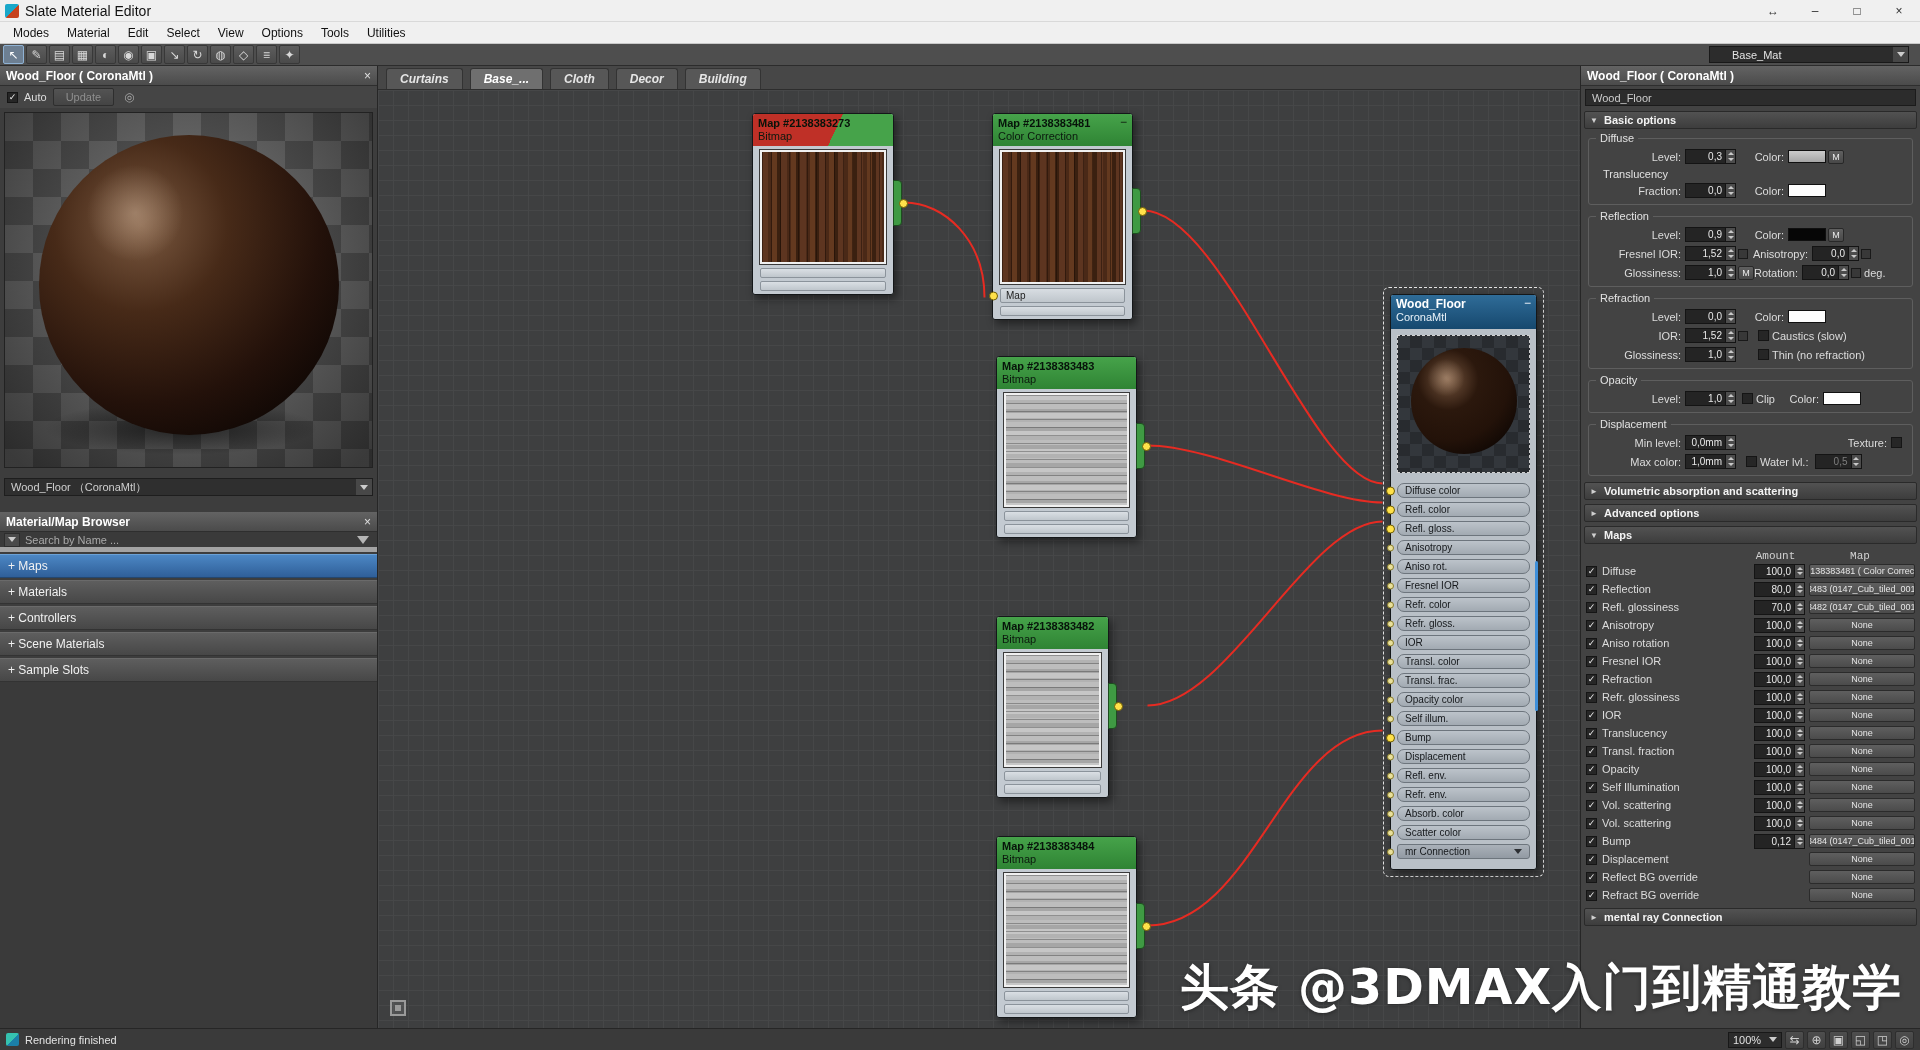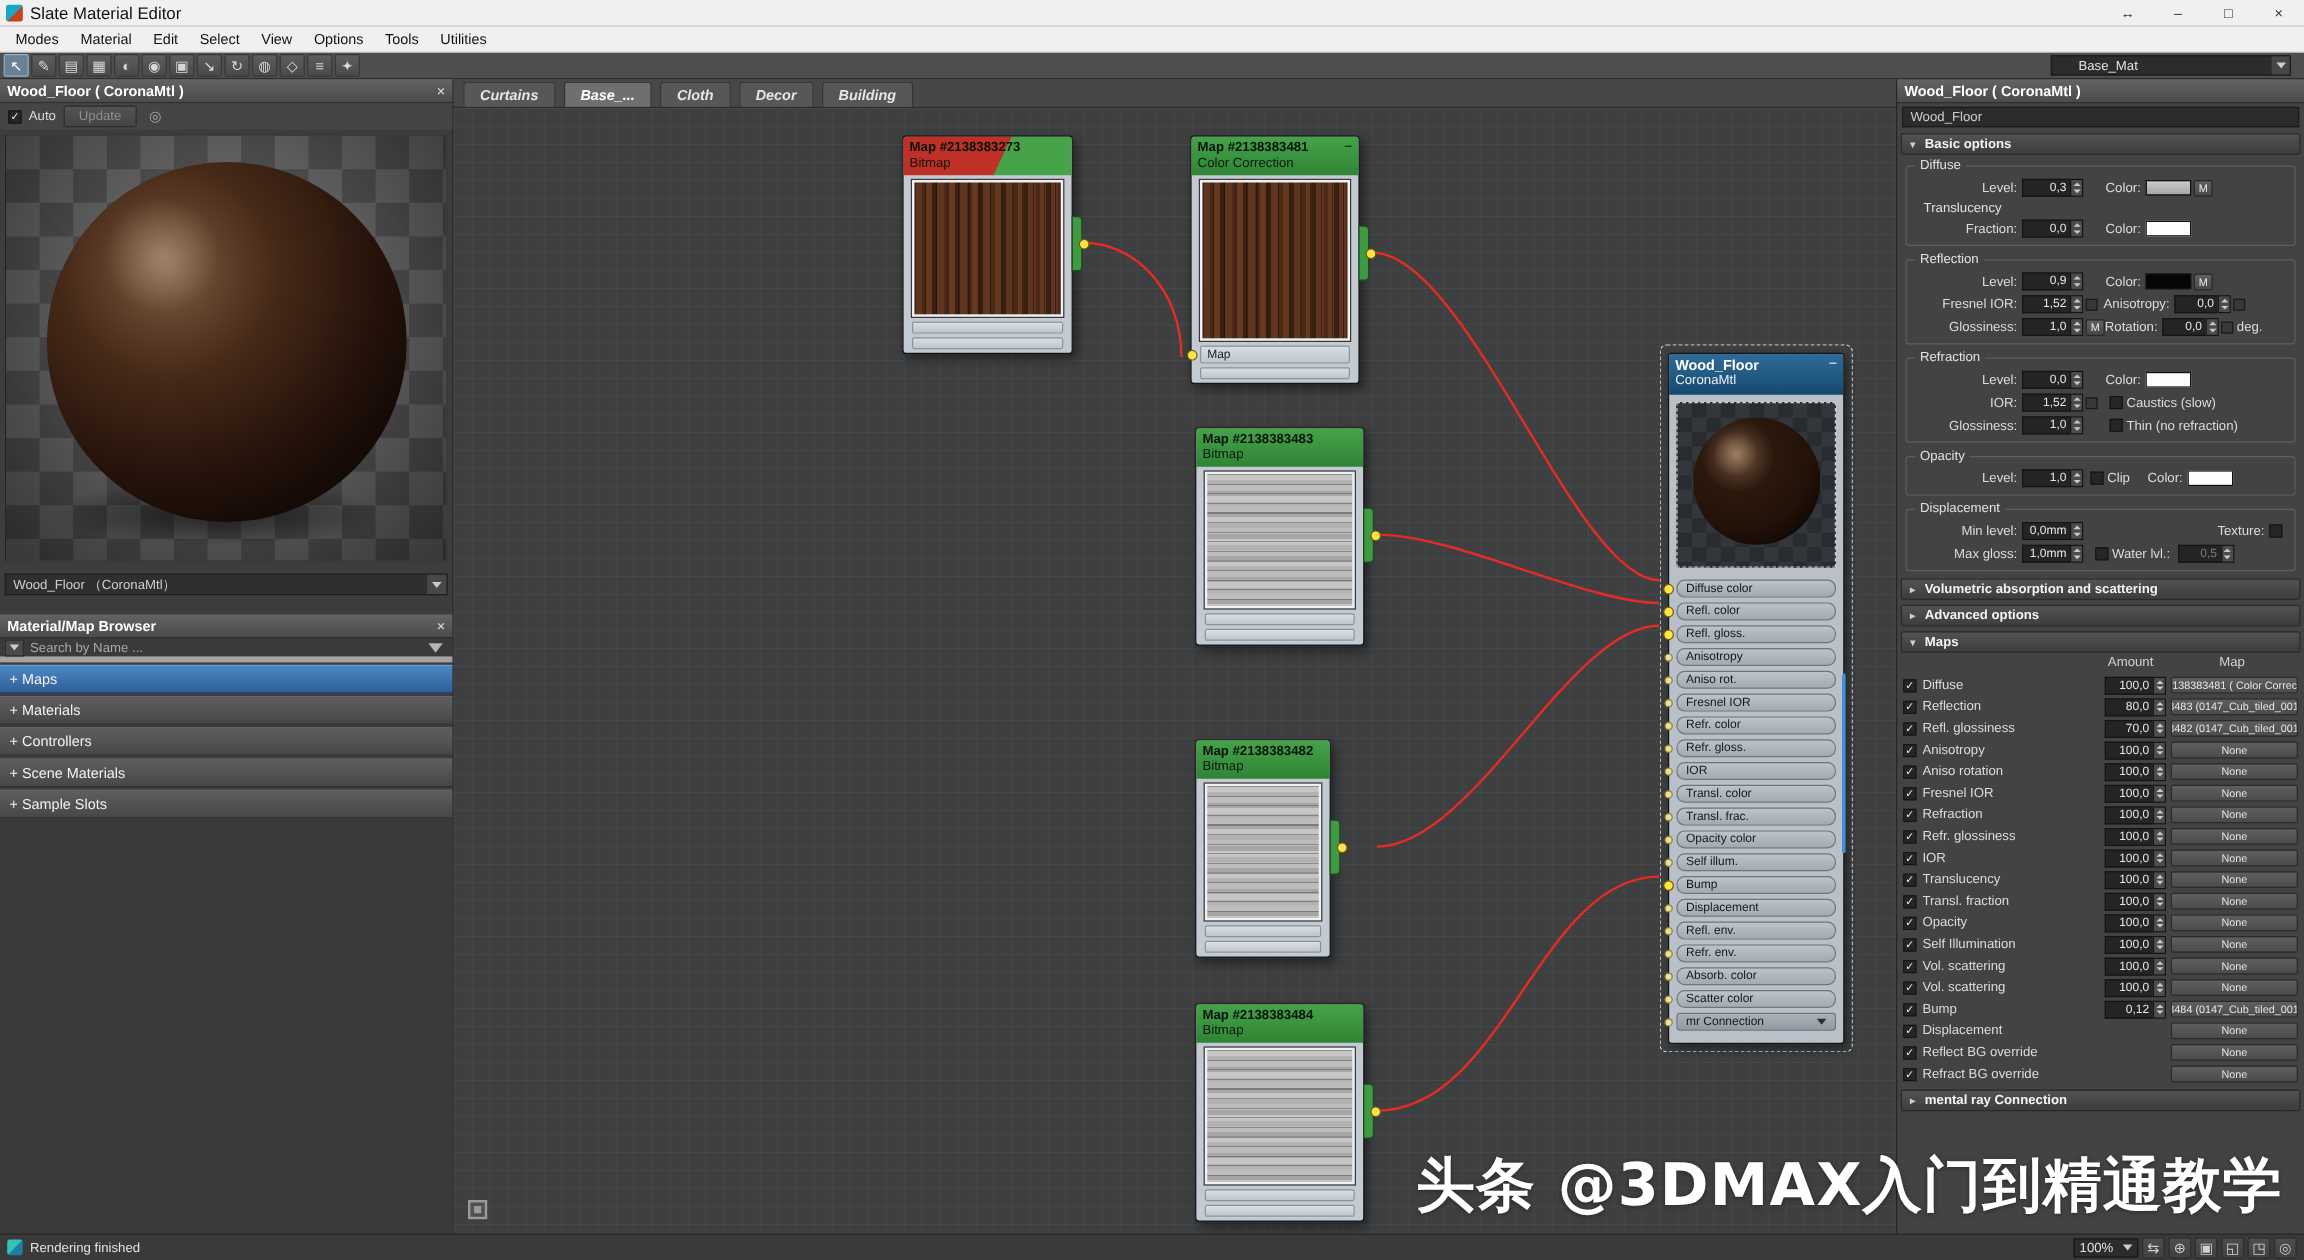--- a/index.html
+++ b/index.html
@@ -157,21 +157,21 @@
   .spinarr .up { border-bottom:3px solid #c9c9c9; } .spinarr .dn { border-top:3px solid #c9c9c9; }
   .spin.dim .spinval { color:#7e7e7e; }
   .swatch { width:38px; height:13px; border:1px solid #101010; flex:0 0 auto;}
   .sw-gray { background:linear-gradient(#cbcbcb,#a6a6a6);} .sw-white { background:#fdfdfd;} .sw-black { background:#060606;}
   .mbtn { width:16px; height:14px; margin-left:2px; background:linear-gradient(#606060,#484848); border:1px solid #282828;
     border-radius:2px; color:#ececec; font-size:9px; display:flex; align-items:center; justify-content:center; flex:0 0 auto;}
   .ghost { visibility:hidden; }
   .micro { width:10px; height:10px; background:#383838; border:1px solid #191919; margin-left:2px; flex:0 0 auto;}
   .gap6 { width:6px; } .gap10 { width:10px; }
   .suffix { margin-left:3px; }
-  .mhead { display:flex; align-items:flex-start; height:16px; padding:0 5px; font-size:11px; color:#d2d2d2; margin-top:2px;}
+  .mhead { display:flex; align-items:flex-end; height:16px; padding:0 5px; font-size:11px; color:#d2d2d2; margin-top:2px;font-family:Liberation Mono, monospace;}
   .mhead .sp { flex:1; } .mhead .ha { flex:0 0 51px; text-align:center;} .mhead .hm { flex:0 0 110px; text-align:center; margin-left:4px;}
   .mrow { display:flex; align-items:center; height:18px; padding:0 5px; font-size:11px; color:#dcdcdc;}
   .mrow .cb { margin-right:5px; }
   .mlabel { flex:1; white-space:nowrap; overflow:hidden;}
   .mmap { flex:0 0 106px; height:14px; margin-left:4px; background:linear-gradient(#5f5f5f,#4b4b4b); border:1px solid #2b2b2b;
     border-radius:2px; color:#e6e6e6; font-size:9px; display:flex; align-items:center; justify-content:center;
     white-space:nowrap; overflow:hidden;}
   .mrow .spin:has(.spinval:empty) { visibility:hidden; }
   .rightfill { flex:1; }
 
@@ -714,21 +714,21 @@
             <span class="spinarr">
                 <i class="up"></i>
                 <i class="dn"></i>
               </span>
           </span>
           <span class="lab w80">Texture:</span>
           <span class="cb"></span>
           <span class="gap6"></span>
         </div>
         <div class="prow">
-          <span class="lab w92">Max gloss:</span>
+          <span class="lab w92">Max color:</span>
           <span class="spin">
             <span class="spinval">1,0mm</span>
             <span class="spinarr">
                 <i class="up"></i>
                 <i class="dn"></i>
               </span>
           </span>
           <span class="gap10"></span>
           <span class="cb"></span>
           <span class="suffix">Water lvl.:</span>

